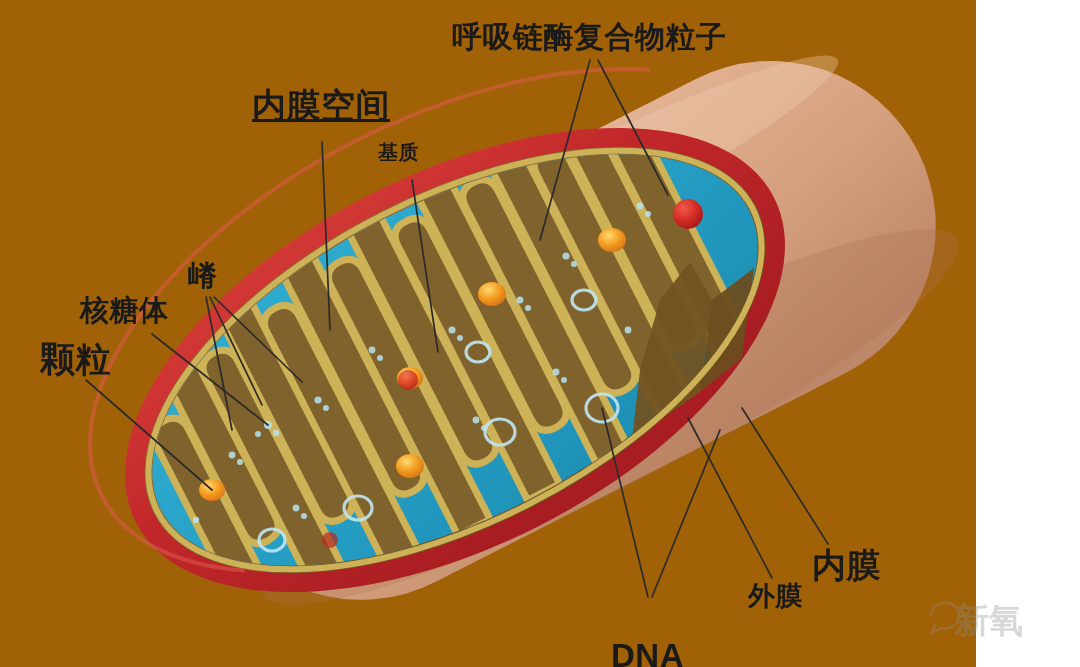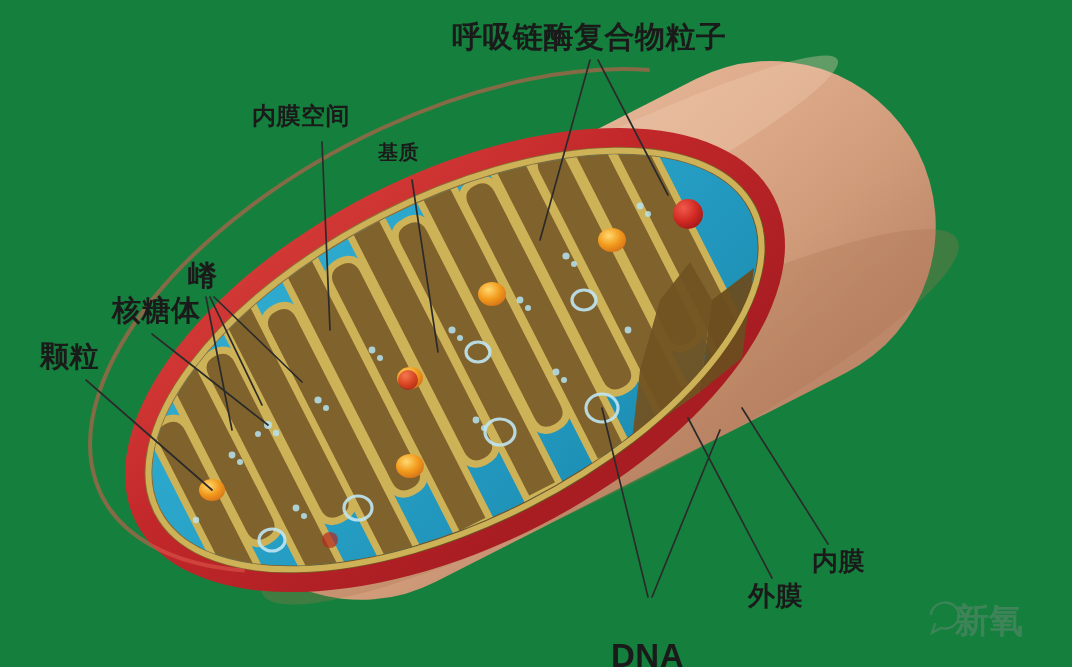--- a/index.html
+++ b/index.html
@@ -1,20 +1,20 @@
 <!DOCTYPE html>
 <html><head>
 <meta charset="utf-8">
 <style>
   html,body{margin:0;padding:0;background:#fff;}
   body{
     width:1080px;height:667px;overflow:hidden;
     font-family:"DejaVu Sans","Liberation Sans",sans-serif;
   }
-  #stage{position:relative;width:1072px;height:667px;background:#15803d;}
+  #stage{position:relative;width:976px;height:667px;background:#a16207;}
   #diagram{position:absolute;left:0;top:0;width:1080px;height:667px;}
   .lbl{
     position:absolute;
     color:#1a1a1a;
     font-weight:700;
     white-space:nowrap;
     letter-spacing:0.5px;
     line-height:1;
   }
   .lbl-cn{font-family:"DejaVu Sans","Liberation Sans",sans-serif;}
@@ -212,28 +212,28 @@
         <line x1="86" y1="380" x2="212" y2="490" stroke="#2b2b2b"></line>
         <line x1="648" y1="597" x2="602" y2="408" stroke="#2b2b2b"></line>
         <line x1="652" y1="597" x2="720" y2="430" stroke="#2b2b2b"></line>
         <line x1="772" y1="578" x2="688" y2="418" stroke="#2b2b2b"></line>
         <line x1="828" y1="544" x2="742" y2="408" stroke="#2b2b2b"></line>
       </g>
   </svg>
 
   <div id="labels">
       <div class="lbl lbl-cn" style="left: 452px; top: 22px; font-size: 30px; color: rgb(26, 26, 26);">呼吸链酶复合物粒子</div>
-      <div class="lbl lbl-cn" style="left: 252px; top: 104px; font-size: 24px; color: rgb(26, 26, 26);">内膜空间</div>
+      <div class="lbl lbl-cn" style="left: 252px; top: 88px; font-size: 34px; color: rgb(26, 26, 26); text-decoration: underline;">内膜空间</div>
       <div class="lbl lbl-cn" style="left: 378px; top: 142px; font-size: 20px; color: rgb(26, 26, 26);">基质</div>
       <div class="lbl lbl-cn" style="left: 188px; top: 261px; font-size: 29px; color: rgb(26, 26, 26);">嵴</div>
-      <div class="lbl lbl-cn" style="left: 80px; top: 296px; font-size: 29px; color: rgb(26, 26, 26); margin-left: 32px;">核糖体</div>
-      <div class="lbl lbl-cn" style="left: 40px; top: 342px; font-size: 29px; color: rgb(26, 26, 26);">颗粒</div>
+      <div class="lbl lbl-cn" style="left: 80px; top: 296px; font-size: 29px; color: rgb(26, 26, 26);">核糖体</div>
+      <div class="lbl lbl-cn" style="left: 40px; top: 342px; font-size: 35px; color: rgb(26, 26, 26);">颗粒</div>
       <div class="lbl lbl-en" style="left: 611px; top: 603px; font-size: 33px; color: rgb(26, 26, 26);">DNA</div>
       <div class="lbl lbl-cn" style="left: 748px; top: 582px; font-size: 27px; color: rgb(26, 26, 26);">外膜</div>
-      <div class="lbl lbl-cn" style="left: 812px; top: 548px; font-size: 26px; color: rgb(26, 26, 26);">内膜</div>
+      <div class="lbl lbl-cn" style="left: 812px; top: 548px; font-size: 34px; color: rgb(26, 26, 26);">内膜</div>
     </div>
 
   <svg id="wm" viewBox="0 0 130 58">
     <g fill="none" stroke="#8e8e8e" stroke-width="2.2" stroke-linecap="round">
       <path d="M 6,26 a 14,13 0 1 1 10,14 l -9,5 3,-9"></path>
     </g>
     <text id="wm-text" x="30" y="44" font-family="DejaVu Sans, Liberation Sans, sans-serif" font-size="34" font-weight="700" fill="#8e8e8e">新氧</text>
   </svg>
 
 </div>

